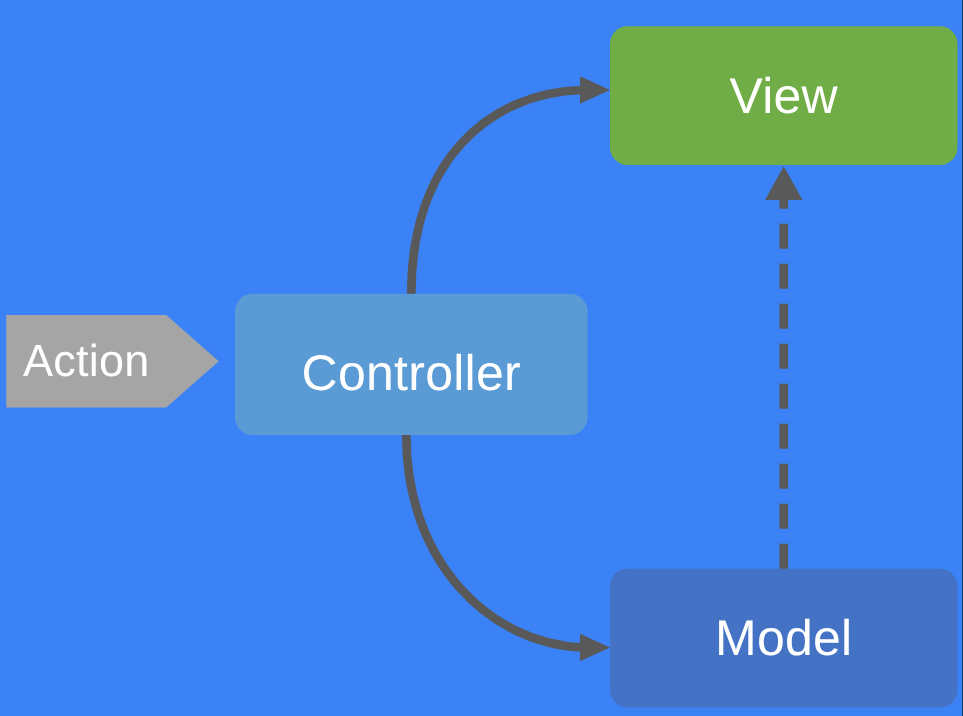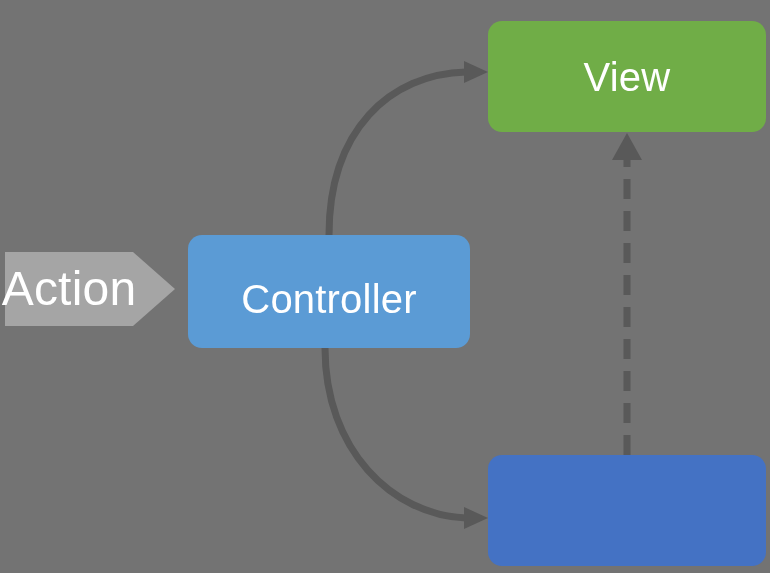--- a/index.html
+++ b/index.html
@@ -8,21 +8,21 @@
     padding: 0;
     background: #000000;
   }
   body {
     font-family: "Liberation Sans", sans-serif;
   }
   #diagram-canvas {
     position: relative;
     width: 770px;
     height: 573px;
-    background: #737373;
+    background: #3b82f6;
     overflow: hidden;
   }
   #diagram-svg {
     position: absolute;
     top: 0;
     left: 0;
     width: 770px;
     height: 573px;
     display: block;
   }
@@ -36,21 +36,21 @@
     font-size: 40px;
     font-weight: 400;
     letter-spacing: 0.2px;
     white-space: nowrap;
     pointer-events: none;
     line-height: 1;
   }
   #label-view     { left: 488px; top: 21px;  width: 278px; height: 111px; }
   #label-controller { left: 188px; top: 235px; width: 282px; height: 127px; }
   #label-model    { left: 488px; top: 455px; width: 278px; height: 111px; }
-  #label-action   { left: 5px;   top: 252px; width: 128px; height: 74px; font-size: 48px; }
+  #label-action   { left: 5px;   top: 252px; width: 128px; height: 74px; font-size: 36px; }
 </style>
 </head>
 <body>
 
 <div id="diagram-canvas">
 
   <svg id="diagram-svg" viewBox="0 0 770 573" xmlns="http://www.w3.org/2000/svg">
 
     <defs>
       <linearGradient id="shadow-fade" x1="0" y1="0" x2="0" y2="1">
@@ -89,16 +89,17 @@
       <line x1="627" y1="455" x2="627" y2="156" stroke="#595959" stroke-width="7" stroke-dasharray="20 12" stroke-linecap="butt"></line>
       <polygon points="627,133 612,160 642,160" fill="#595959"></polygon>
     </g>
 
   </svg>
 
   <div id="label-view" class="node-label">View</div>
 
   <div id="label-controller" class="node-label">Controller</div>
 
+  <div id="label-model" class="node-label">Model</div>
 
   <div id="label-action" class="node-label">Action</div>
 
 </div>
 
 </body></html>

